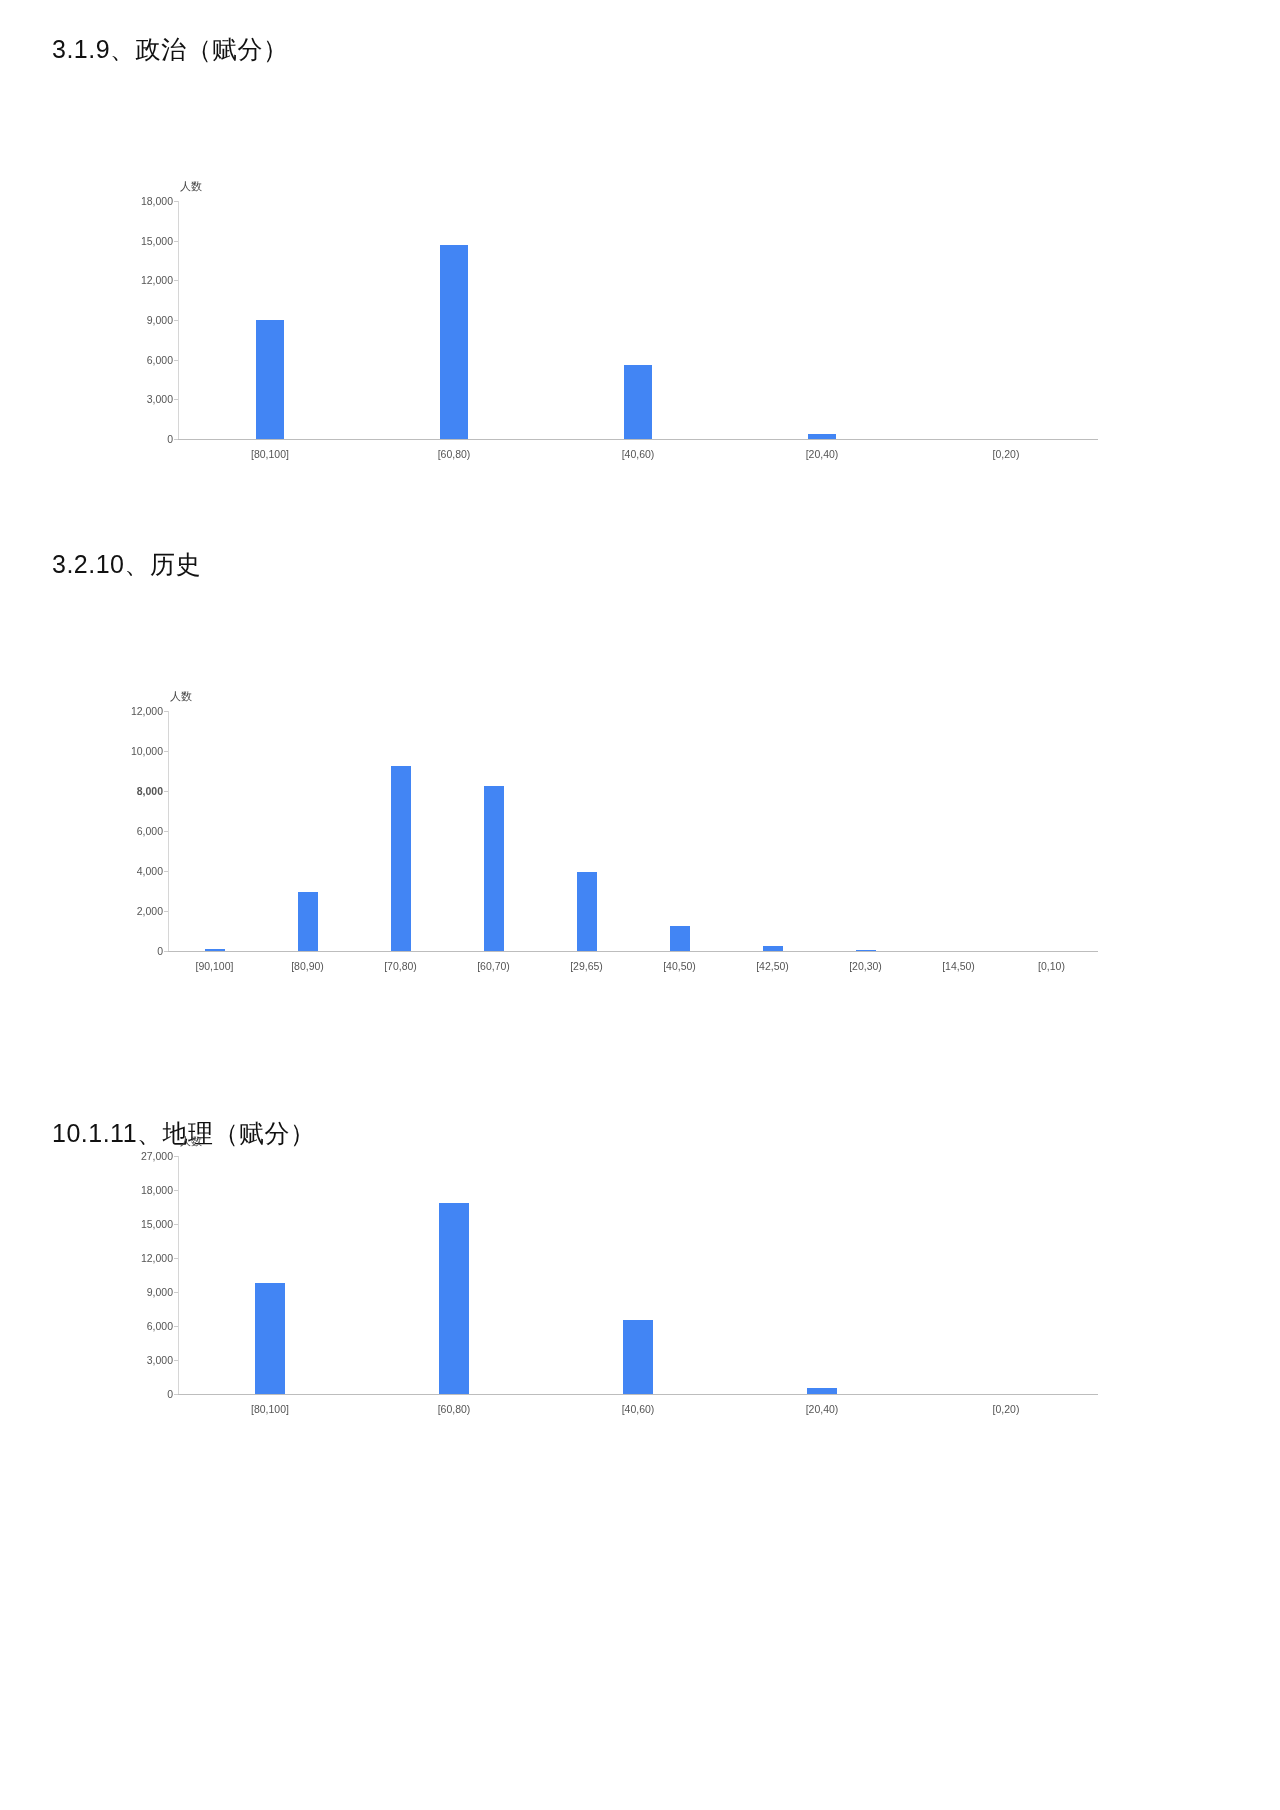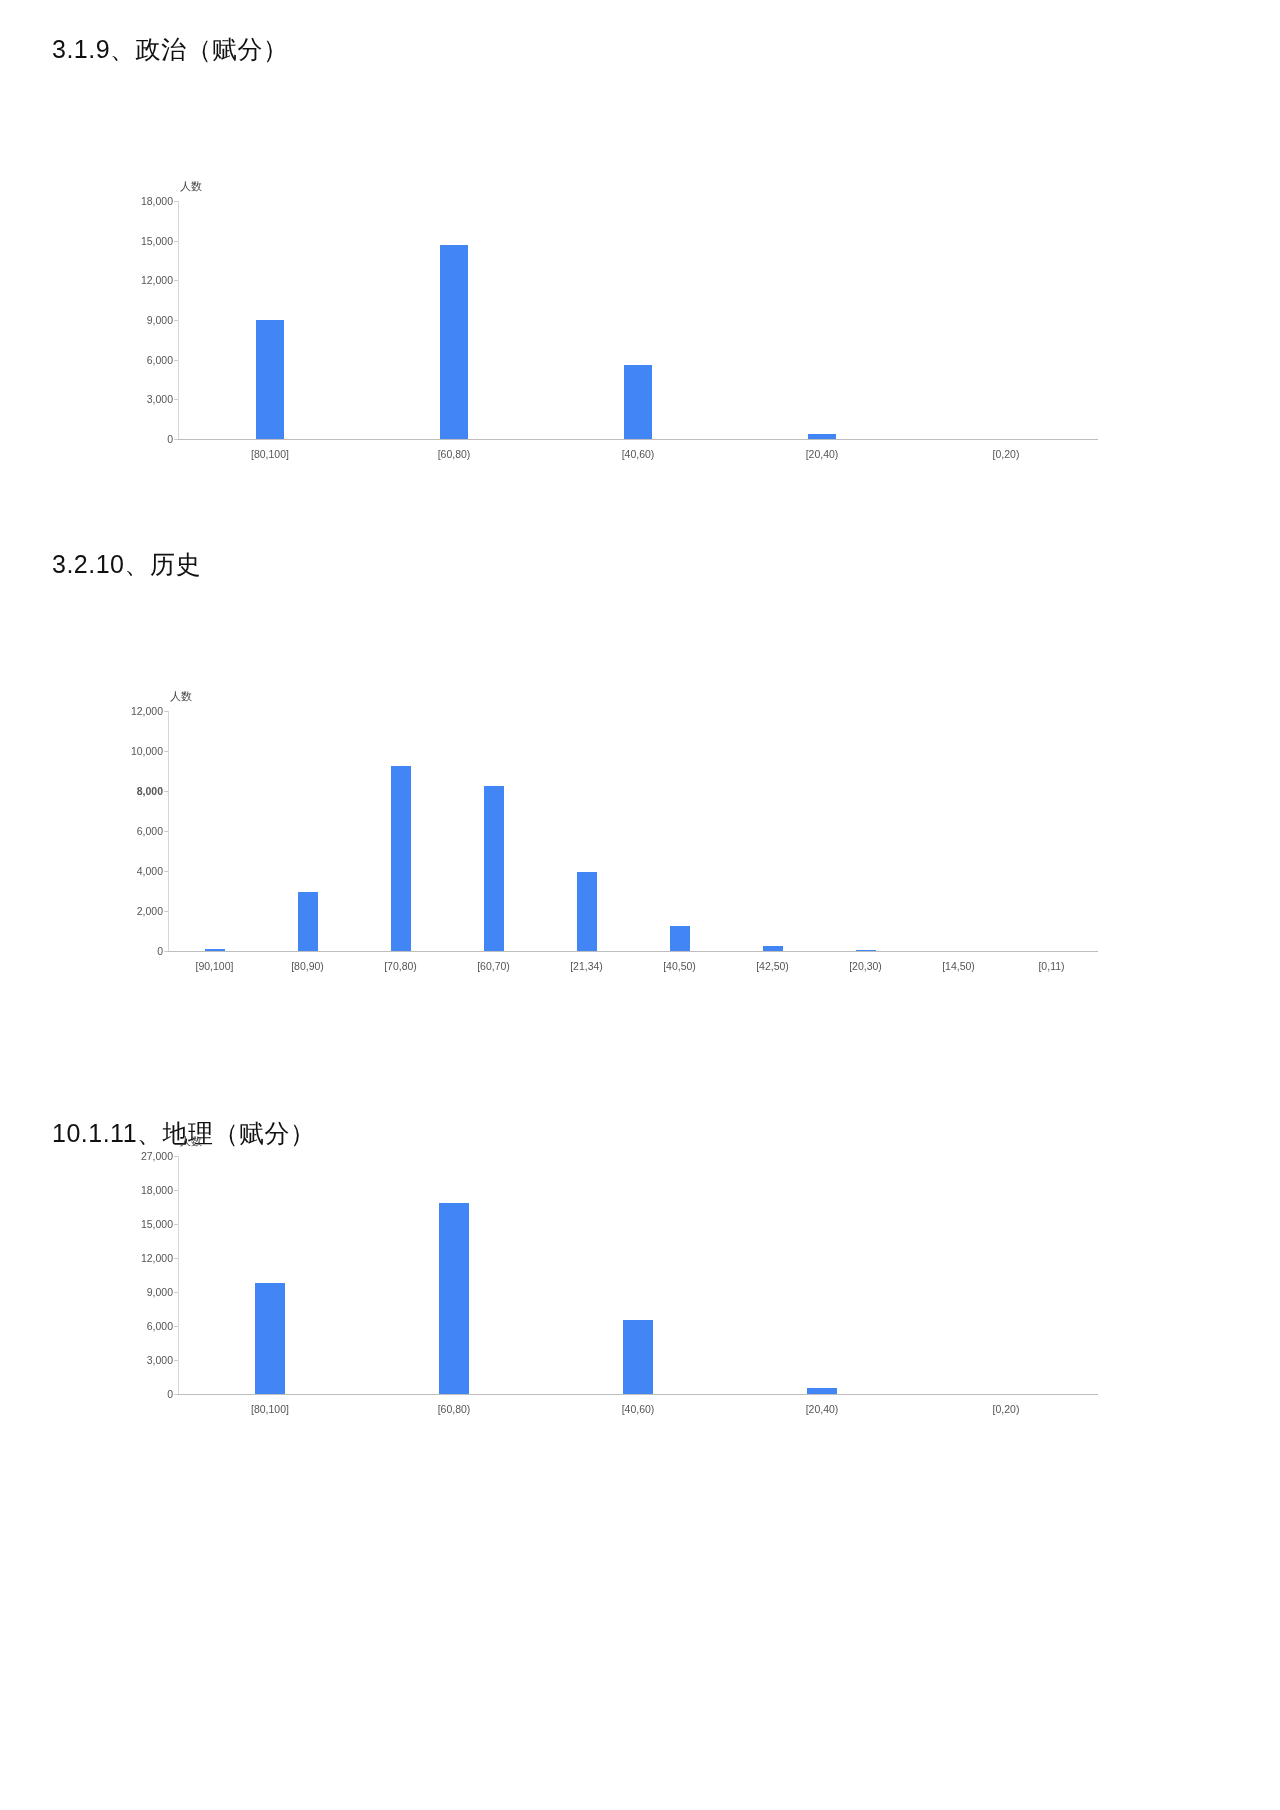--- a/index.html
+++ b/index.html
@@ -212,26 +212,26 @@
             <div class="bar" style="width: 20px; background: rgb(66, 133, 244); height: 1px;"></div>
           </div>
           <div class="bar-slot"></div>
           <div class="bar-slot"></div>
         </div>
         <div class="x-labels" style="left: 58px; top: 271px; width: 930px;">
           <div class="x-slot">[90,100]</div>
           <div class="x-slot">[80,90)</div>
           <div class="x-slot">[70,80)</div>
           <div class="x-slot">[60,70)</div>
-          <div class="x-slot">[21,34)</div>
+          <div class="x-slot">[29,65)</div>
           <div class="x-slot">[40,50)</div>
           <div class="x-slot">[42,50)</div>
           <div class="x-slot">[20,30)</div>
           <div class="x-slot">[14,50)</div>
-          <div class="x-slot">[0,11)</div>
+          <div class="x-slot">[0,10)</div>
         </div>
       </div>
   </div>
 
   <div class="chart-block chart-3">
     <div class="plot" id="plot-2">
         <div class="axis-title" style="left: 60px; top: 0px;">人数</div>
         <div class="axis-line-y" style="left: 58px; top: 22px; height: 238px;"></div>
         <div class="axis-line-x" style="left: 58px; top: 260px; width: 920px;"></div>
         <div class="y-label" style="top: 260px; left: 0px; width: 53px;">0</div>

